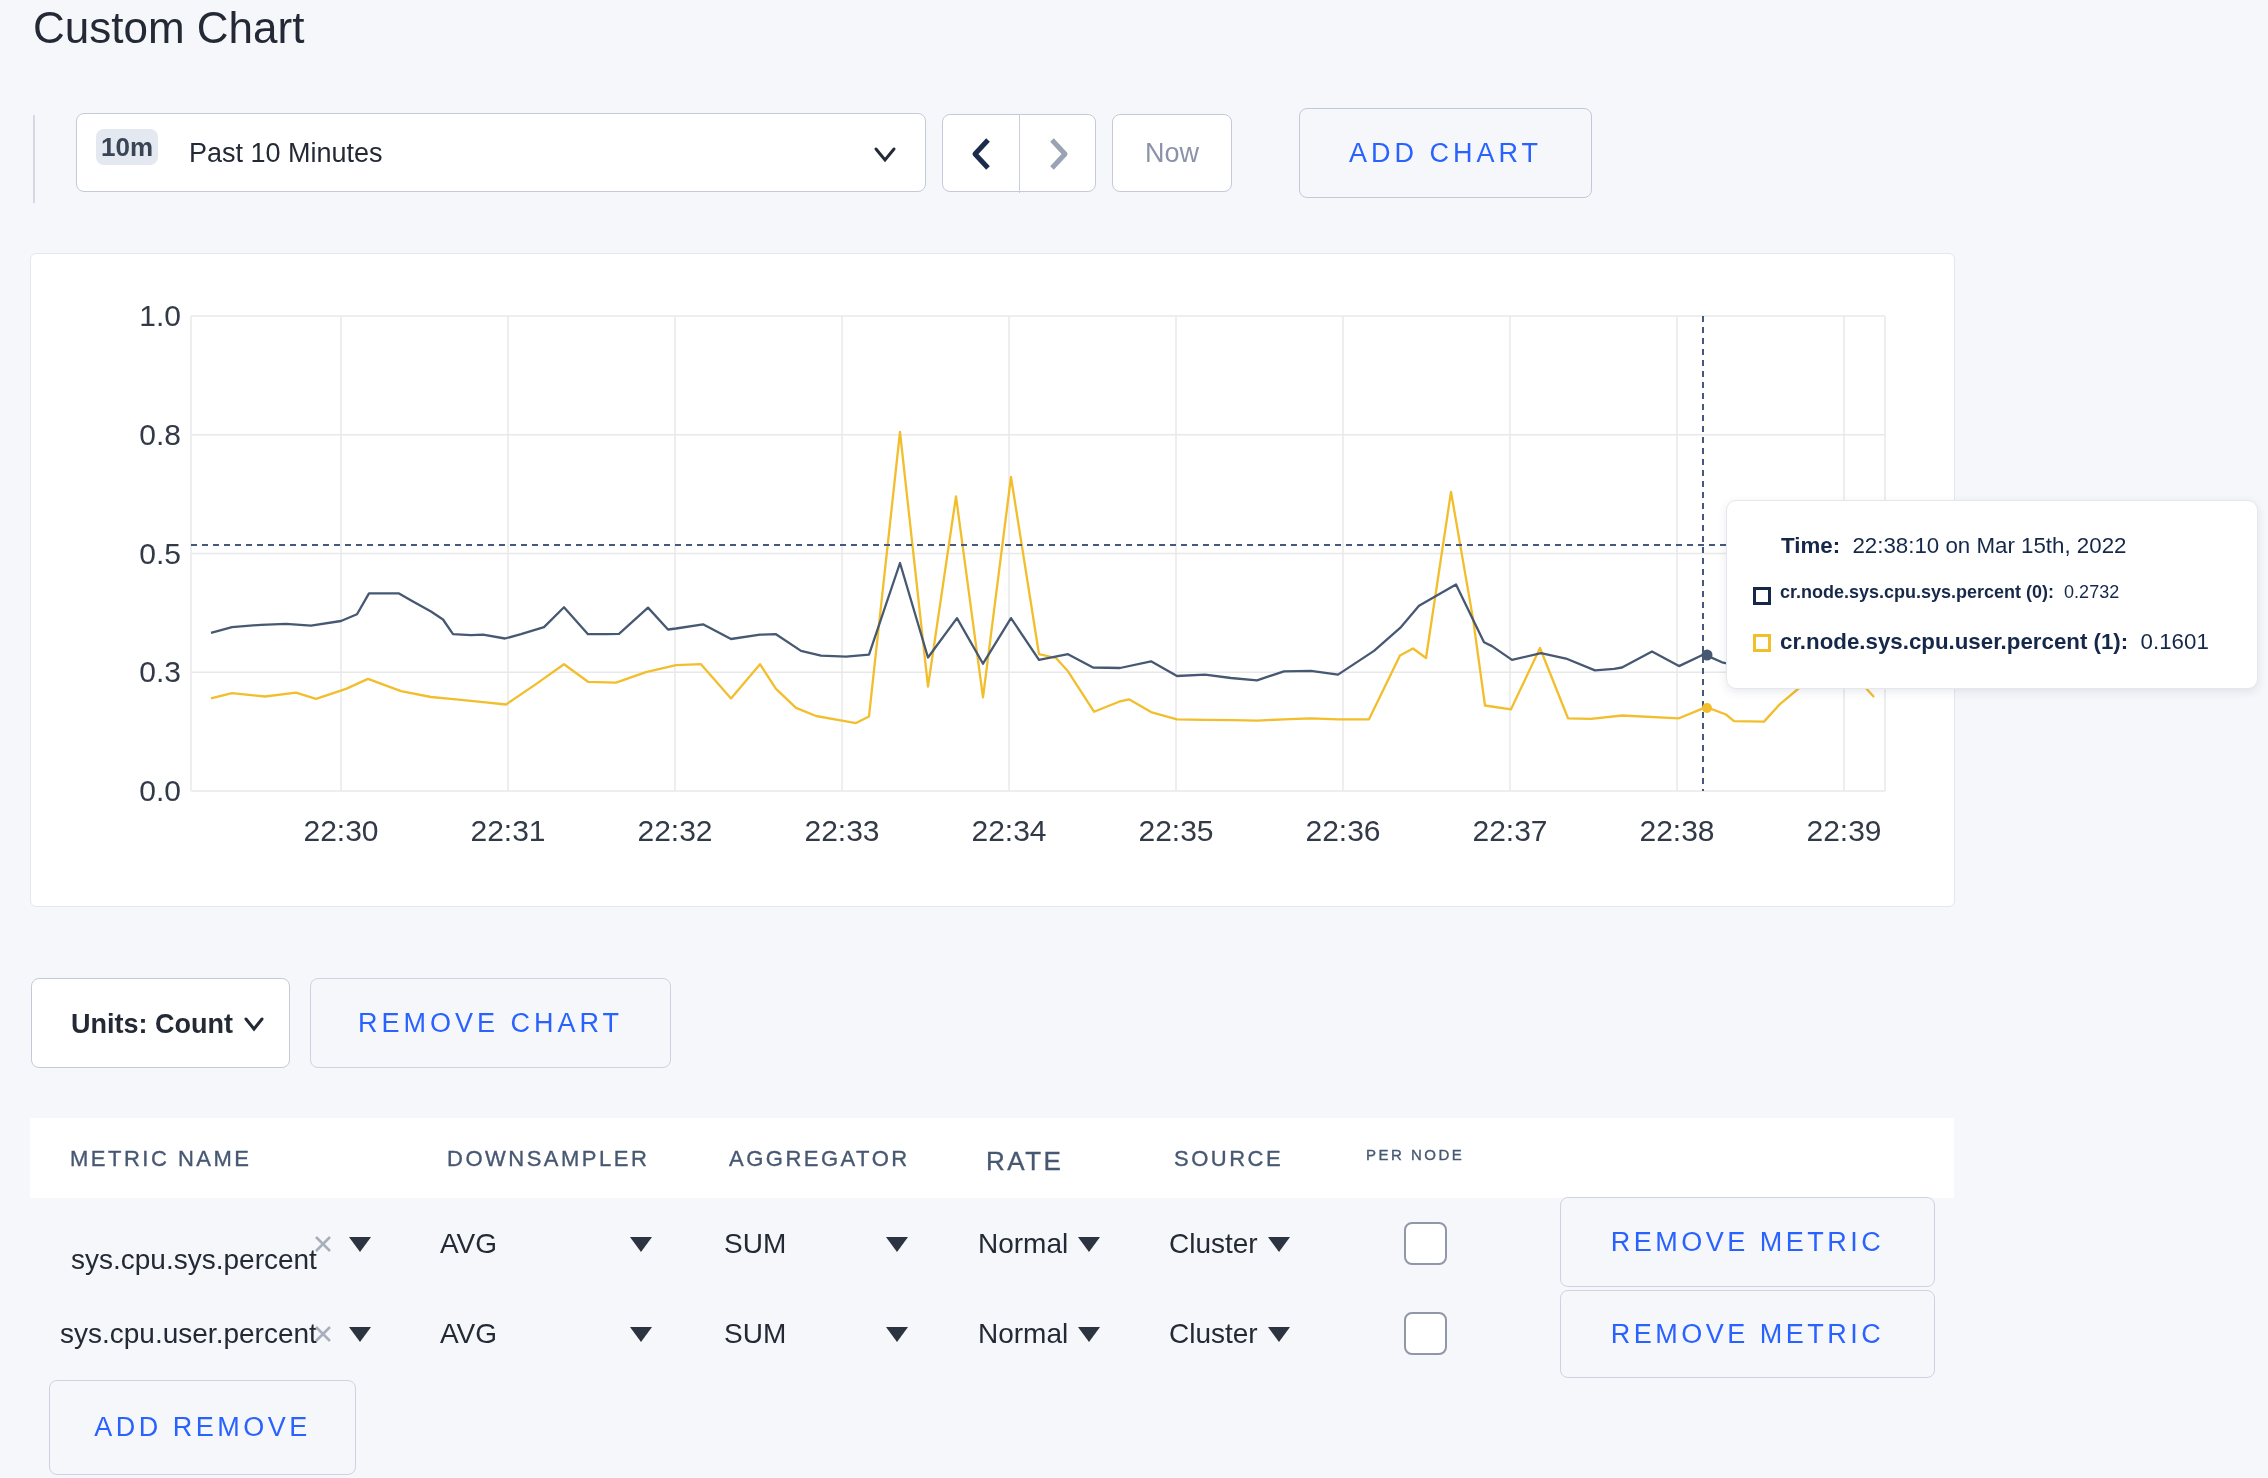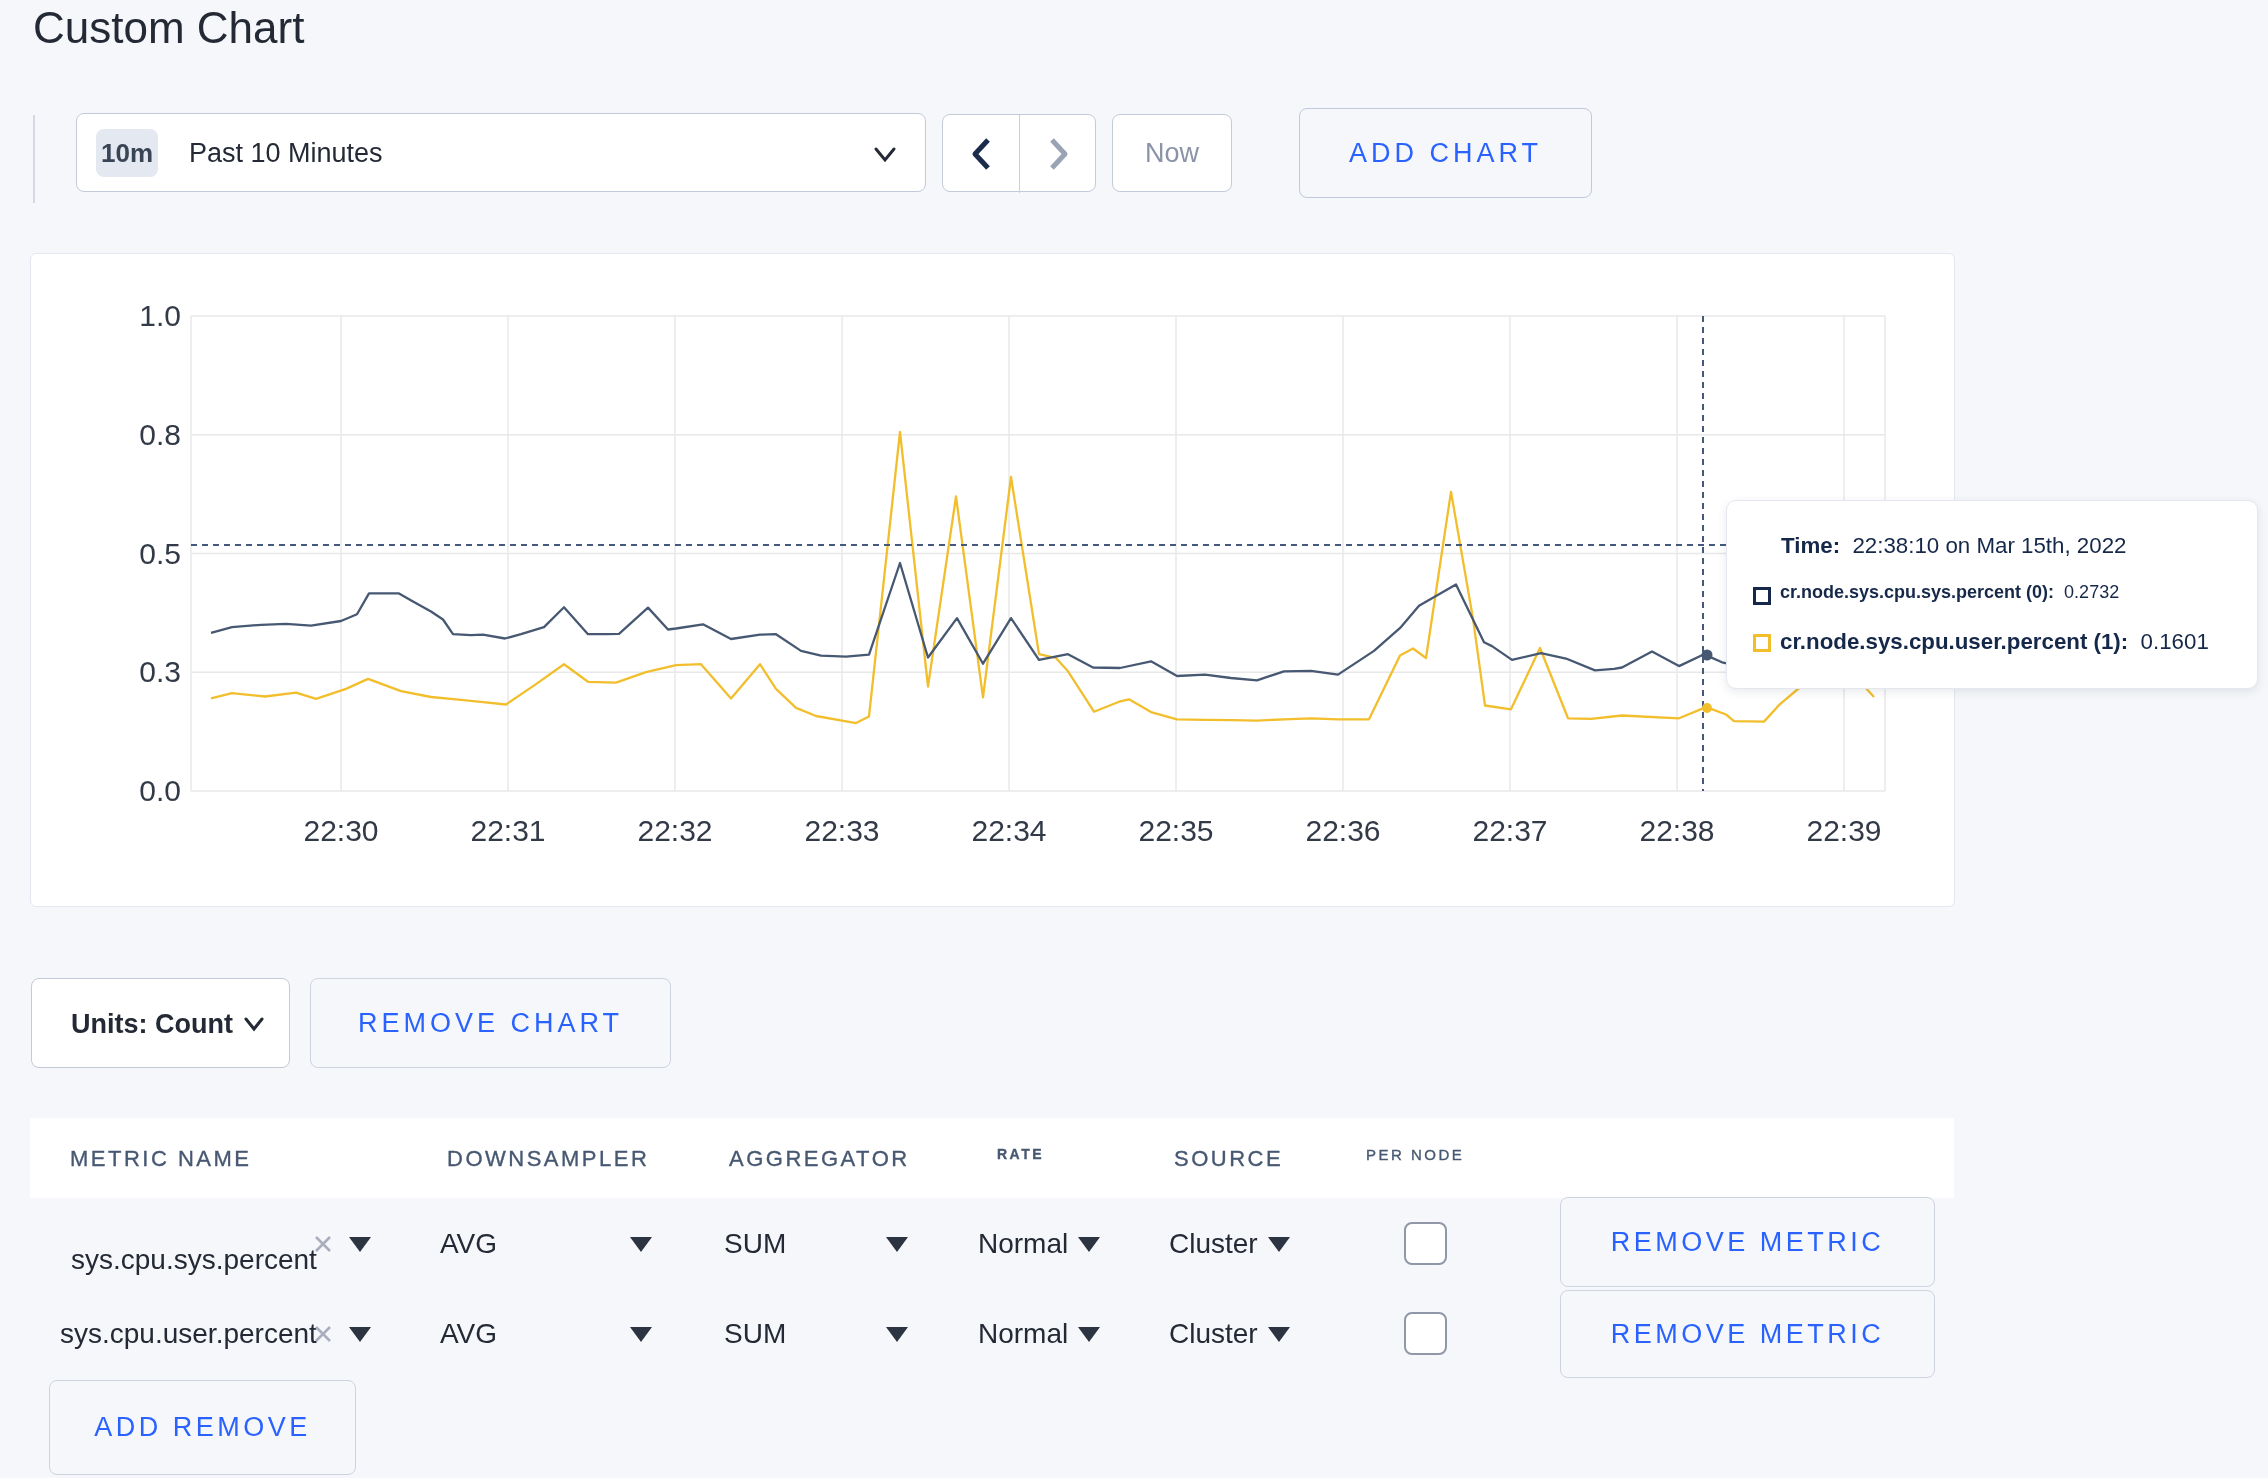--- a/index.html
+++ b/index.html
@@ -13,21 +13,21 @@
 </style>
 </head>
 <body>
 <div id="page">
 
   <div class="abs" style="left:33px; top:3px; font-size:44px; font-weight:500; color:#242a35;">Custom Chart</div>
 
   <div class="abs" style="left:33px; top:115px; width:2px; height:88px; background:#d4d9e3;"></div>
 
   <div class="abs whitebox" style="left:76px; top:113px; width:850px; height:79px;">
-    <div class="abs" style="left:19px; top:15px; width:62px; height:48px; background:#e3e8f1; border-radius:8px; display:flex; align-items:center; justify-content:center; font-size:26px; font-weight:700; color:#394455;">10m</div>
+    <div class="abs" style="left:19px; top:15px; width:62px; height:36px; background:#e3e8f1; border-radius:8px; display:flex; align-items:center; justify-content:center; font-size:26px; font-weight:700; color:#394455;">10m</div>
     <div class="abs" style="left:112px; top:0; height:79px; display:flex; align-items:center; font-size:27px; color:#242a35;">Past 10 Minutes</div>
     <svg class="abs" style="left:795px; top:28px;" width="26" height="24" viewBox="0 0 26 24">
         <path d="M4 7 L13 18 L22 7" fill="none" stroke="#242a35" stroke-width="3" stroke-linecap="round"></path>
       </svg>
   </div>
 
   <div class="abs whitebox" style="left:942px; top:114px; width:154px; height:78px;">
     <div class="abs" style="left:76px; top:0; width:1px; height:78px; background:#c9cfdd;"></div>
     <svg class="abs" style="left:24px; top:21px;" width="30" height="36" viewBox="0 0 30 36">
         <path d="M21 4 L8 18 L21 32" fill="none" stroke="#1b2b4a" stroke-width="5" stroke-linejoin="round"></path>
@@ -97,21 +97,21 @@
     <svg class="abs" style="left:210px; top:35px;" width="24" height="20" viewBox="0 0 24 20">
         <path d="M4 5 L12 15 L20 5" fill="none" stroke="#242a35" stroke-width="3" stroke-linecap="round"></path>
       </svg>
   </div>
   <div class="btn btn-blue" style="left:310px; top:978px; width:361px; height:90px;">REMOVE CHART</div>
 
   <div class="abs" style="left:30px; top:1118px; width:1924px; height:80px; background:#ffffff;"></div>
   <div class="abs" style="left:70px; top:1146px; font-size:22px; letter-spacing:2.5px; color:#475872; font-weight:400; -webkit-text-stroke:0.35px #475872;">METRIC NAME</div>
   <div class="abs" style="left:447px; top:1146px; font-size:22px; letter-spacing:2.5px; color:#475872; font-weight:400; -webkit-text-stroke:0.35px #475872;">DOWNSAMPLER</div>
   <div class="abs" style="left:729px; top:1146px; font-size:22px; letter-spacing:2.5px; color:#475872; font-weight:400; -webkit-text-stroke:0.35px #475872;">AGGREGATOR</div>
-  <div class="abs" style="left:986px; top:1146px; font-size:14px; letter-spacing:2.5px; color:#475872; font-weight:700;margin-left:11px; -webkit-text-stroke:0.35px #475872;">RATE</div>
+  <div class="abs" style="left:986px; top:1146px; font-size:26px; letter-spacing:2.5px; color:#475872; font-weight:400; -webkit-text-stroke:0.35px #475872;">RATE</div>
   <div class="abs" style="left:1174px; top:1146px; font-size:22px; letter-spacing:2.5px; color:#475872; font-weight:400; -webkit-text-stroke:0.35px #475872;">SOURCE</div>
   <div class="abs" style="left:1366px; top:1146px; font-size:15px; letter-spacing:2.5px; color:#475872; font-weight:400; -webkit-text-stroke:0.35px #475872;">PER NODE</div>
 
   <div class="abs" style="left:71px; top:1228px; font-size:28px; color:#242a35;margin-top:16px;">sys.cpu.sys.percent</div>
   <svg class="abs" style="left:313px; top:1234px;" width="20" height="20" viewBox="0 0 20 20">
       <path d="M3 3 L17 17 M17 3 L3 17" stroke="#a9aebc" stroke-width="2.6"></path>
     </svg>
   <div class="abs" style="left:349px; top:1237px; width:0; height:0; border-left:11px solid transparent; border-right:11px solid transparent; border-top:15px solid #2b3440;"></div>
   <div class="abs" style="left:440px; top:1228px; font-size:28px; color:#242a35;">AVG</div>
   <div class="abs" style="left:630px; top:1237px; width:0; height:0; border-left:11px solid transparent; border-right:11px solid transparent; border-top:15px solid #2b3440;"></div>

